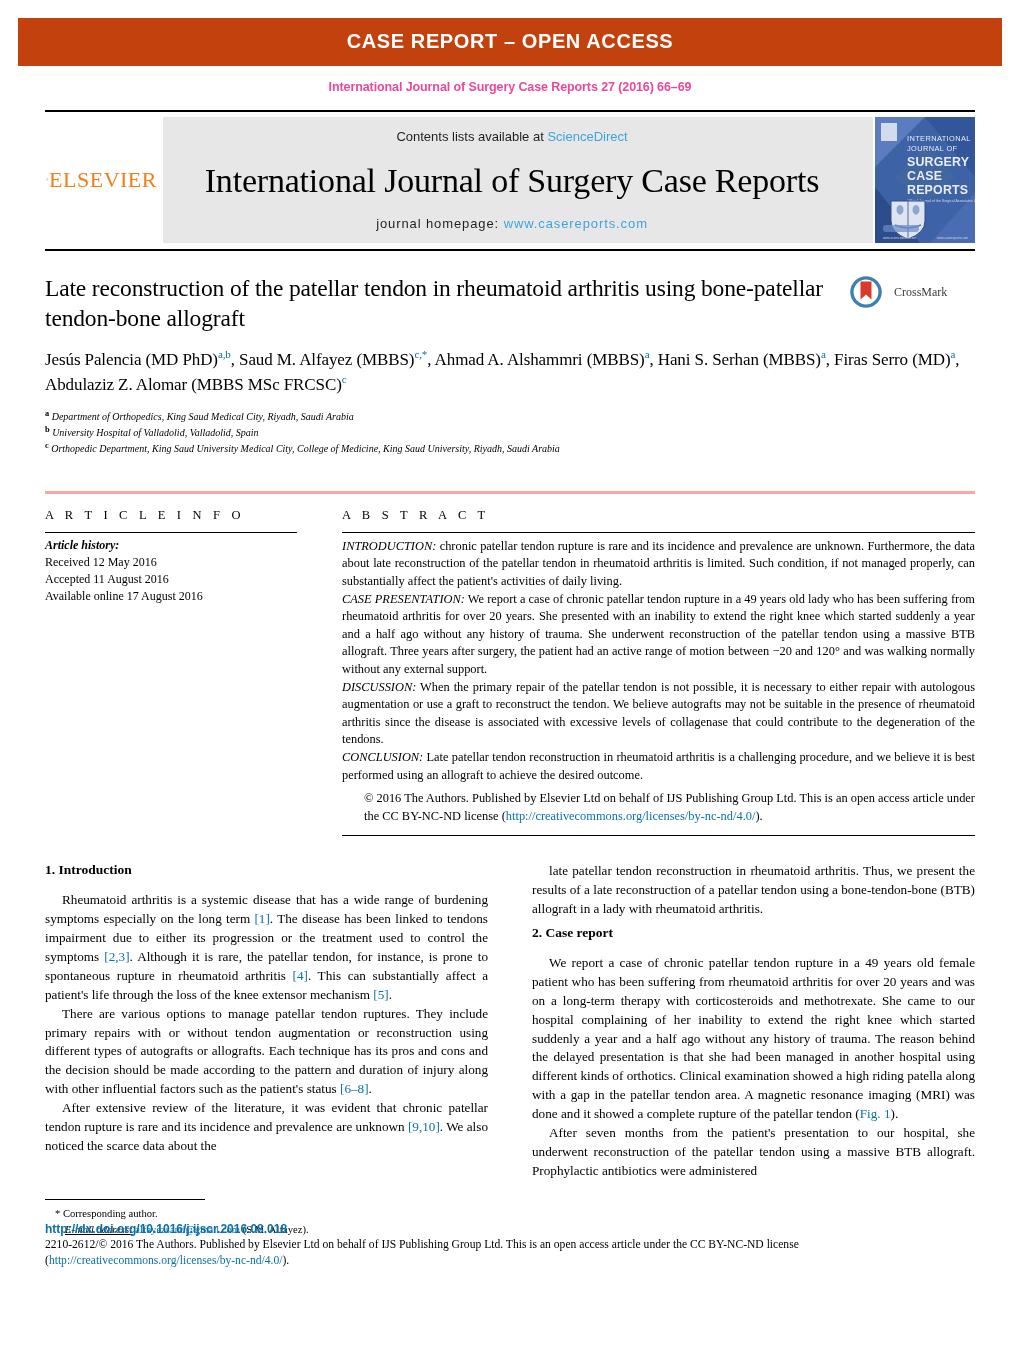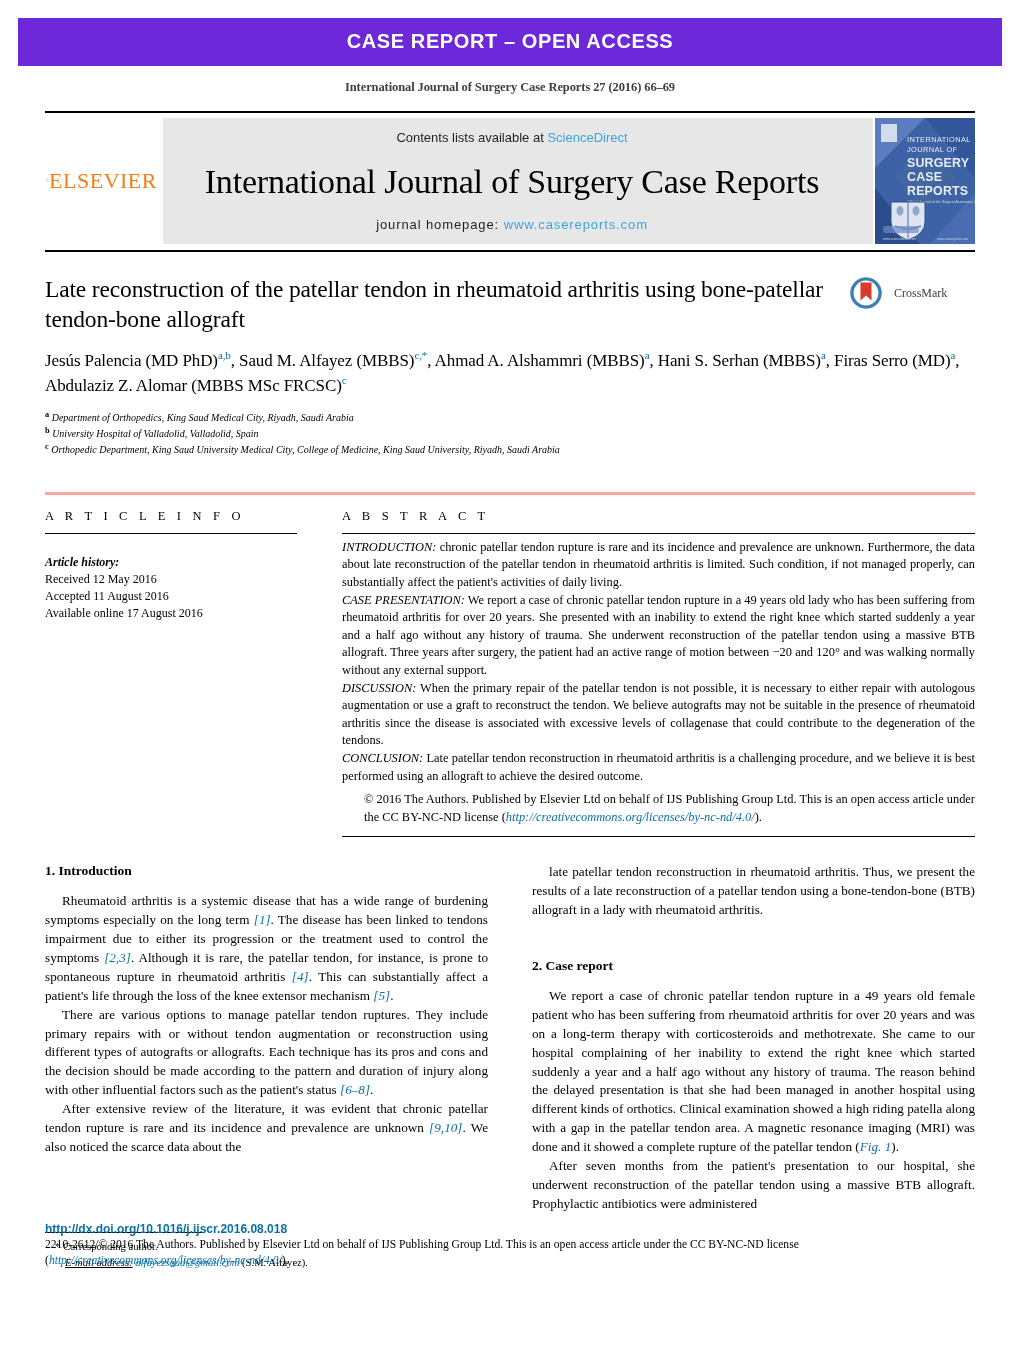--- a/index.html
+++ b/index.html
@@ -11,36 +11,36 @@
     width: 1020px;
     height: 1351px;
     font-family: "Liberation Serif", serif;
     color: #000;
     position: relative;
     overflow: hidden;
   }
 
   
   .banner {
-    background: #6d28d9;
+    background: #c2410c;
     color: #ffffff;
     text-align: center;
     font-family: "Liberation Sans", sans-serif;
     font-weight: bold;
     font-size: 20px;
     letter-spacing: 0.6px;
     padding: 12px 0 13px 0;
     margin: 18px 18px 0 18px;
   }
 
   
   .runhead {
     text-align: center;
-    color: #404040;
-    font-family: Liberation Serif, serif;
+    color: #ec4899;
+    font-family: Liberation Sans, sans-serif;
     font-weight: bold;
     font-size: 12.5px;
     margin-top: 14px;
     letter-spacing: -0.1px;
   }
 
   
   .masthead {
     margin: 16px 45px 0 45px;
     border-top: 2px solid #000;
@@ -173,58 +173,56 @@
     font-size: 12.5px;
     letter-spacing: 4.2px;
     margin-bottom: 9px;
   }
   .thinrule { border-bottom: 1.6px solid #000; }
   .info-body {
     font-family: "Liberation Serif", serif;
     font-size: 12px;
     line-height: 1.42;
     padding-top: 4px;
-    margin-top: 16px;
   }
   .info-body .lbl { font-style: italic; font-weight: bold; }
   .kw-block { padding-top: 14px; }
   .abs-body {
     font-family: "Liberation Serif", serif;
     font-size: 12.4px;
     line-height: 1.42;
     padding-top: 5px;
     text-align: justify;
   }
   .abs-body .sublbl { font-style: italic; }
   .abs-copy {
     margin-top: 6px;
     padding-left: 22px;
     text-align: justify;
   }
   a.link, .link {
     color: #0a71a8;
     text-decoration: none;
-    font-style: italic;
   }
   .abs-rule { border-bottom: 1.2px solid #000; margin-top: 10px; }
 
   
   .bodywrap {
     margin: 26px 45px 0 45px;
     display: flex;
     gap: 44px;
   }
   .bcol { flex: 1 1 0; min-width: 0; }
   h2.secnum {
     font-family: "Liberation Serif", serif;
     font-size: 13.5px;
     font-weight: bold;
     margin: 0 0 13px 0;
   }
-  h2.secnum.second { margin-top: 38px; }
+  h2.secnum.second { margin-top: 6px; }
   p.para {
     font-family: "Liberation Serif", serif;
     font-size: 13.2px;
     line-height: 1.43;
     margin: 0;
     text-align: justify;
     text-indent: 17px;
   }
   p.para + p.para { margin-top: 0; }
 

